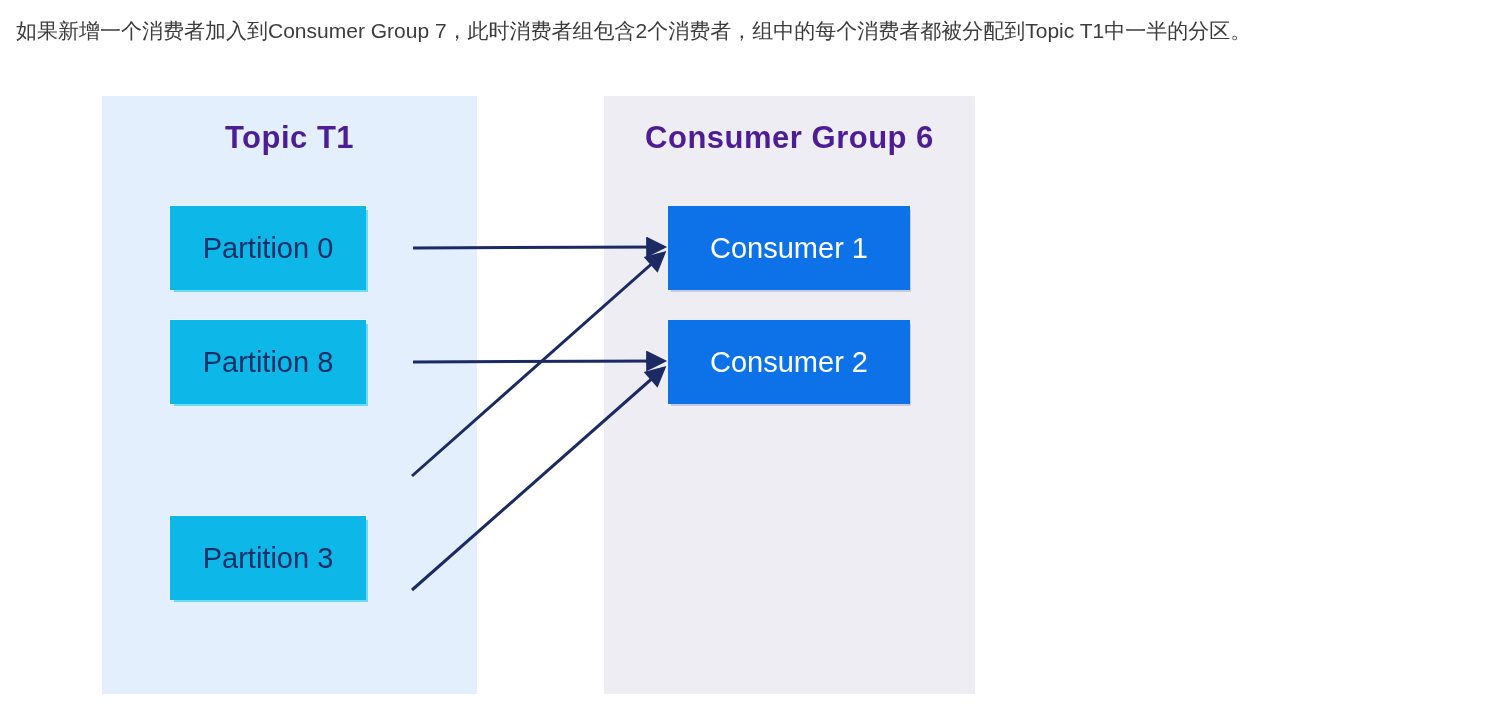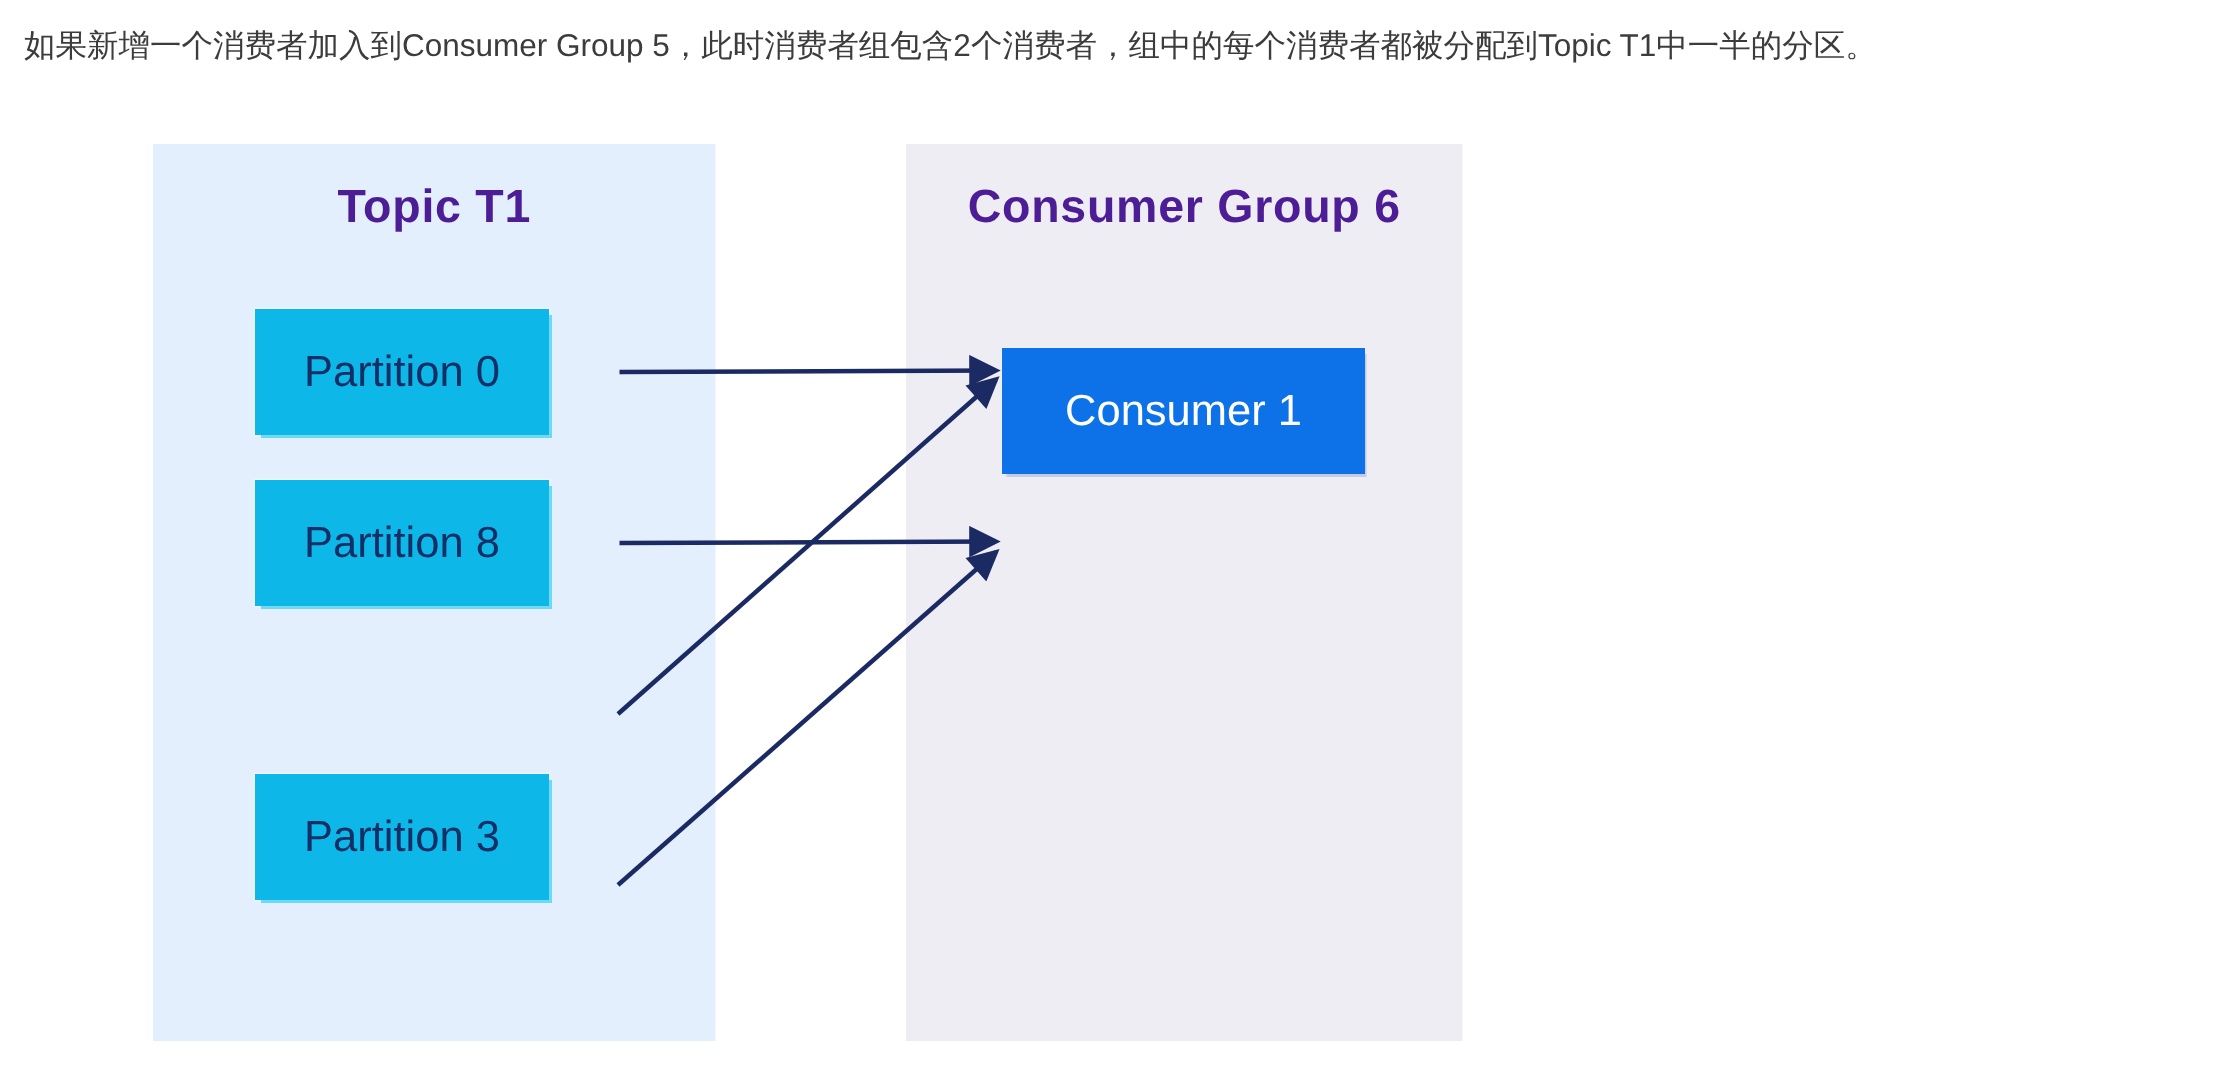--- a/index.html
+++ b/index.html
@@ -30,51 +30,51 @@
     display: flex; align-items: center; justify-content: center;
     font-size: 29px;
   }
   .partition-box {
     left: 170px; background: #0db8e8; color: #132f66;
     box-shadow: 3px 3px 0 -1px rgba(8, 199, 235, 0.55), 0 0 0 1px rgba(255,255,255,0.35);
   }
   .consumer-box {
     left: 668px; width: 242px; background: #0d72e8; color: #ffffff;
     box-shadow: 2px 3px 0 -1px rgba(120, 140, 200, 0.35);
-    margin-top: 26px;
   }
   .p0 { top: 206px; } .p1 { top: 320px; } .p2 { top: 434px; } .p3 { top: 516px; }
   .c1 { top: 206px; } .c2 { top: 320px; }
 
   .arrow-layer {
     position: absolute; left: 0; top: 0; width: 1488px; height: 722px;
     pointer-events: none;
   }
   .arrow-layer line { stroke-width: 3; }
 </style>
 </head>
 <body>
 
 <div class="stage">
 
-  <p class="description">如果新增一个消费者加入到Consumer Group 5，此时消费者组包含2个消费者，组中的每个消费者都被分配到Topic T1中一半的分区。</p>
+  <p class="description">如果新增一个消费者加入到Consumer Group 7，此时消费者组包含2个消费者，组中的每个消费者都被分配到Topic T1中一半的分区。</p>
 
   <div class="panel topic-panel">
     <div class="panel-title">Topic T1</div>
   </div>
 
   <div class="panel consumer-panel">
     <div class="panel-title">Consumer Group 6</div>
   </div>
 
   <div class="node partition-box p0">Partition 0</div>
   <div class="node partition-box p1">Partition 8</div>
   <div class="node partition-box p3">Partition 3</div>
 
   <div class="node consumer-box c1">Consumer 1</div>
+  <div class="node consumer-box c2">Consumer 2</div>
 
   <svg class="arrow-layer" viewBox="0 0 1488 722" xmlns="http://www.w3.org/2000/svg">
     <defs>
       <marker id="arrowhead" viewBox="0 0 10 10" refX="8.5" refY="5" markerWidth="9" markerHeight="7" orient="auto-start-reverse">
         <path d="M0,0 L10,5 L0,10 z" fill="#1b2a63"></path>
       </marker>
     </defs>
     <line x1="413" y1="248" x2="664" y2="247" marker-end="url(#arrowhead)" stroke="#1b2a63"></line>
     <line x1="413" y1="362" x2="664" y2="361" marker-end="url(#arrowhead)" stroke="#1b2a63"></line>
     <line x1="412" y1="476" x2="664" y2="253" marker-end="url(#arrowhead)" stroke="#1b2a63"></line>

